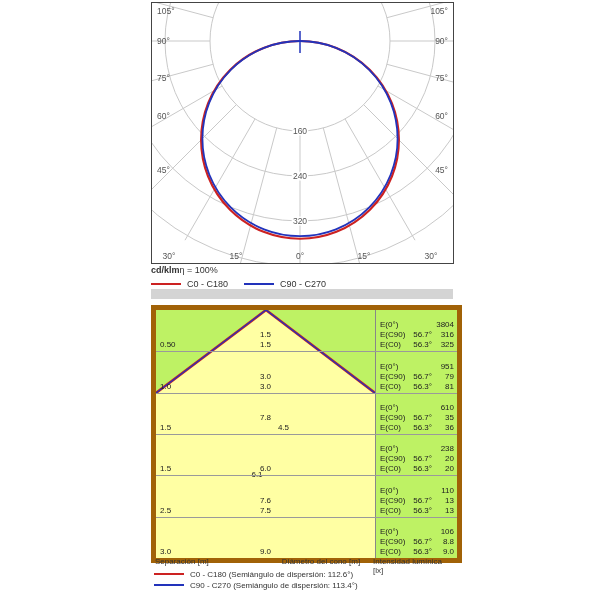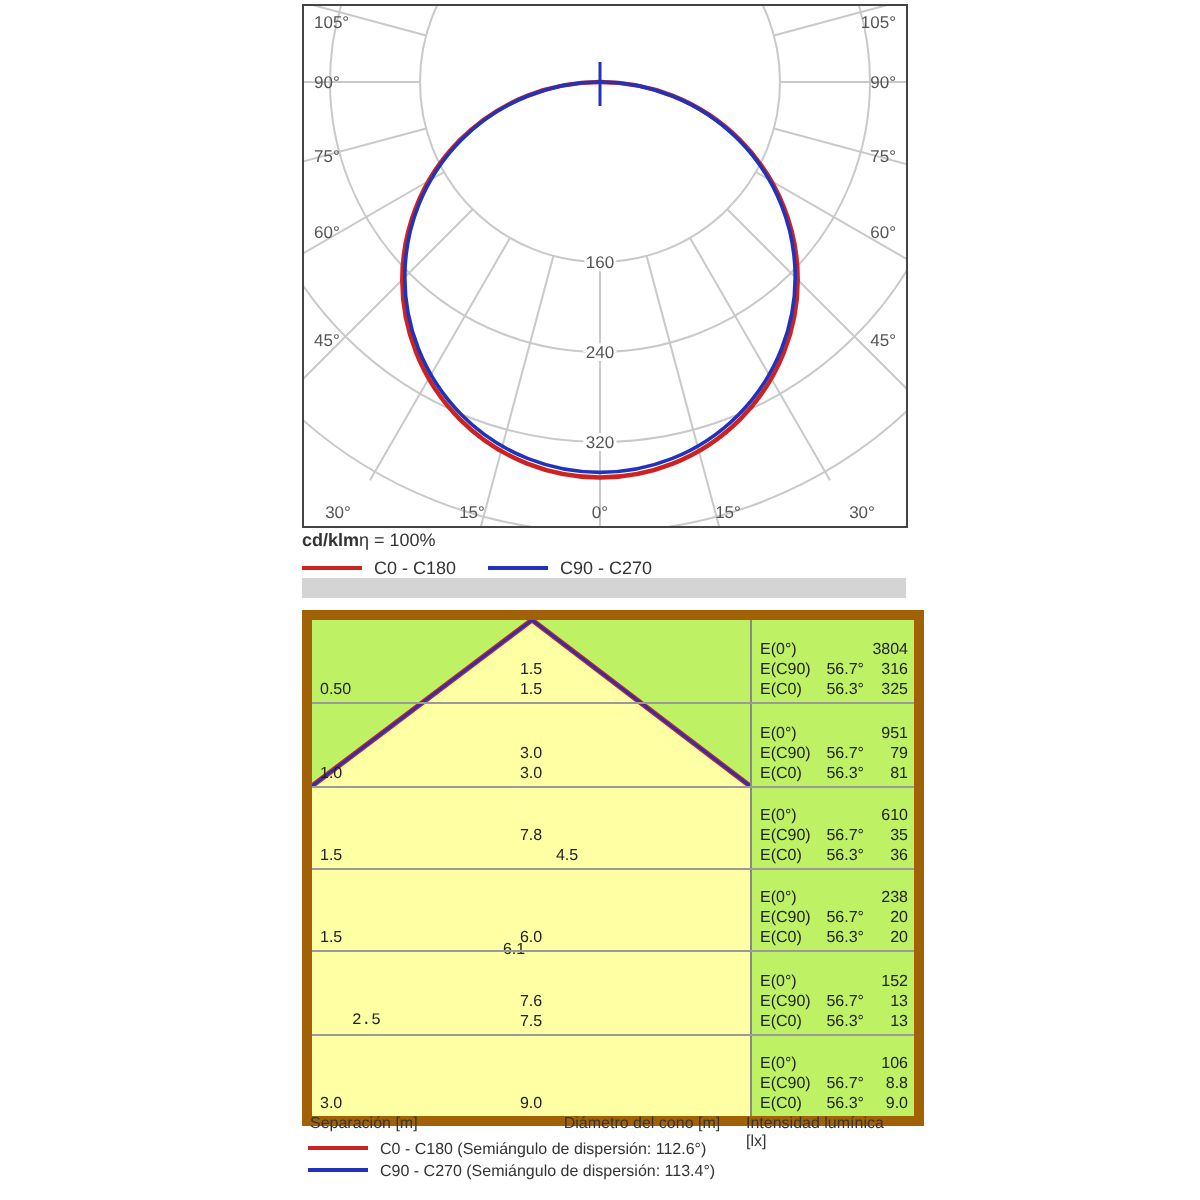--- a/index.html
+++ b/index.html
@@ -129,21 +129,21 @@
       <div class="cell rt" style="right:3px;width:24px;top:113px;">36</div>
       <div class="cell " style="left:4px;top:134.33333333333334px;">E(0°)</div>
       <div class="cell rt" style="right:3px;width:40px;top:134.33333333333334px;">238</div>
       <div class="cell " style="left:4px;top:144.33333333333334px;">E(C90)</div>
       <div class="cell rt" style="left:0;width:56px;top:144.33333333333334px;">56.7°</div>
       <div class="cell rt" style="right:3px;width:24px;top:144.33333333333334px;">20</div>
       <div class="cell " style="left:4px;top:154.33333333333334px;">E(C0)</div>
       <div class="cell rt" style="left:0;width:56px;top:154.33333333333334px;">56.3°</div>
       <div class="cell rt" style="right:3px;width:24px;top:154.33333333333334px;">20</div>
       <div class="cell " style="left:4px;top:175.66666666666669px;">E(0°)</div>
-      <div class="cell rt" style="right:3px;width:40px;top:175.66666666666669px;">152</div>
+      <div class="cell rt" style="right:3px;width:40px;top:175.66666666666669px;">110</div>
       <div class="cell " style="left:4px;top:185.66666666666669px;">E(C90)</div>
       <div class="cell rt" style="left:0;width:56px;top:185.66666666666669px;">56.7°</div>
       <div class="cell rt" style="right:3px;width:24px;top:185.66666666666669px;">13</div>
       <div class="cell " style="left:4px;top:195.66666666666669px;">E(C0)</div>
       <div class="cell rt" style="left:0;width:56px;top:195.66666666666669px;">56.3°</div>
       <div class="cell rt" style="right:3px;width:24px;top:195.66666666666669px;">13</div>
       <div class="cell " style="left:4px;top:217px;">E(0°)</div>
       <div class="cell rt" style="right:3px;width:40px;top:217px;">106</div>
       <div class="cell " style="left:4px;top:227px;">E(C90)</div>
       <div class="cell rt" style="left:0;width:56px;top:227px;">56.7°</div>
@@ -161,21 +161,21 @@
     <div class="cell ctr" style="left:0;width:219px;top:71.66666666666667px;">3.0</div>
     <div class="rowline" style="top: 82.6667px;"></div>
     <div class="cell " style="left:4px;top:113px;">1.5</div>
     <div class="cell ctr" style="left:0;width:219px;top:103px;">7.8</div>
     <div class="cell ctr" style="left:0;width:255px;top:113px;">4.5</div>
     <div class="rowline" style="top: 124px;"></div>
     <div class="cell " style="left:4px;top:154.33333333333334px;">1.5</div>
     <div class="cell ctr" style="left:0;width:202px;top:160px;">6.1</div>
     <div class="cell ctr" style="left:0;width:219px;top:154.33333333333334px;">6.0</div>
     <div class="rowline" style="top: 165.333px;"></div>
-    <div class="cell " style="left:20px;top:195.66666666666669px;font-family:Liberation Mono, monospace;">2.5</div>
+    <div class="cell " style="left:4px;top:195.66666666666669px;">2.5</div>
     <div class="cell ctr" style="left:0;width:219px;top:185.66666666666669px;">7.6</div>
     <div class="cell ctr" style="left:0;width:219px;top:195.66666666666669px;">7.5</div>
     <div class="rowline" style="top: 206.667px;"></div>
     <div class="cell " style="left:4px;top:237px;">3.0</div>
     <div class="cell ctr" style="left:0;width:219px;top:237px;">9.0</div>
   </div>
 
 <div class="abs" id="cone-footer">
   <span id="footer-sep">Separación [m]</span>
   <span id="footer-dia">Diámetro del cono [m]</span>

